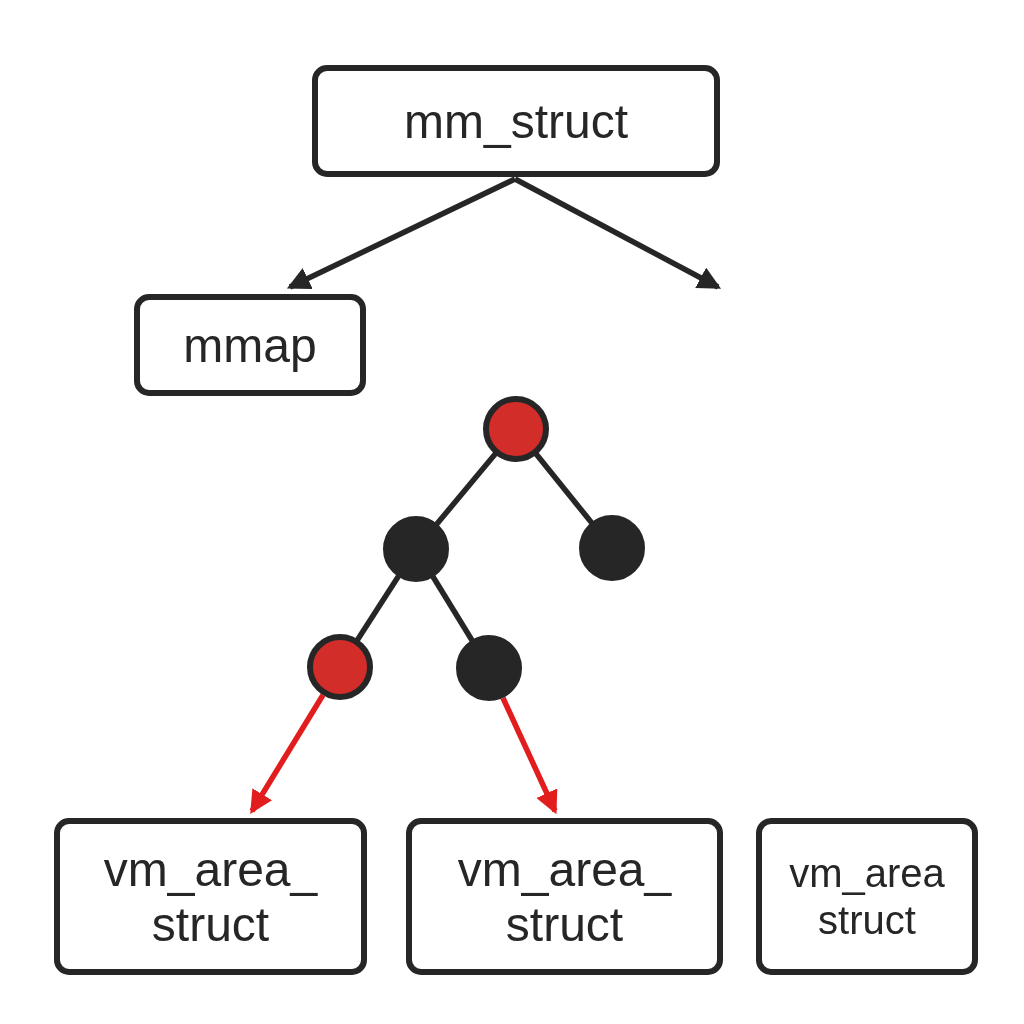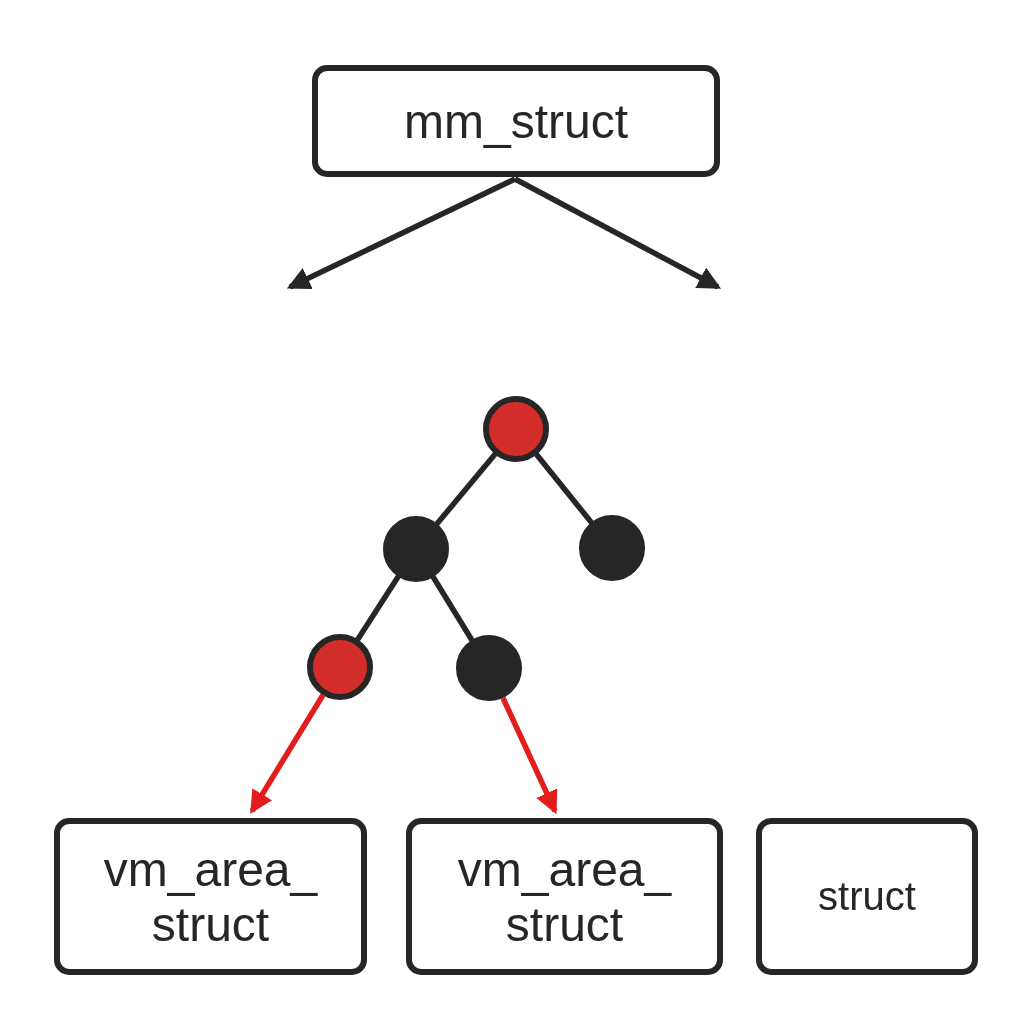--- a/index.html
+++ b/index.html
@@ -74,29 +74,33 @@
     <circle cx="416" cy="549" r="30" stroke-width="6" fill="#262626" stroke="#262626"></circle>
     <circle cx="612" cy="548" r="30" stroke-width="6" fill="#262626" stroke="#262626"></circle>
     <circle cx="340" cy="667" r="30" stroke-width="6" fill="#d32d2a" stroke="#262626"></circle>
     <circle cx="489" cy="668" r="30" stroke-width="6" fill="#262626" stroke="#262626"></circle>
   </svg>
 
   <div class="node-box box-mm-struct">
     <span class="line">mm_struct</span>
   </div>
 
+  <div class="node-box box-mmap">
+    <span class="line">mmap</span>
+  </div>
 
 
   <div class="node-box box-vm1">
     <span class="line">vm_area_</span>
     <span class="line">struct</span>
   </div>
 
   <div class="node-box box-vm2">
     <span class="line">vm_area_</span>
     <span class="line">struct</span>
   </div>
 
   <div class="node-box box-vm3">
+    <span class="line">vm_area</span>
     <span class="line">struct</span>
   </div>
 
 </div>
 
 </body></html>

